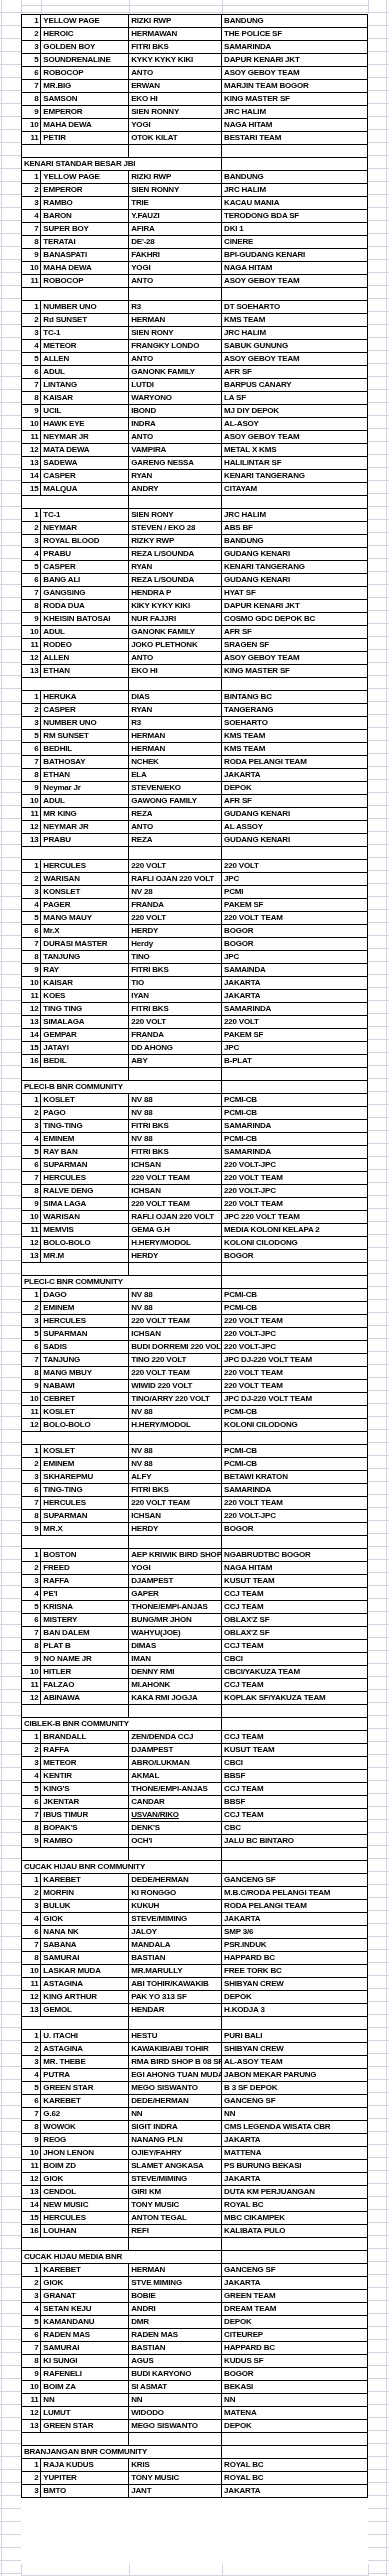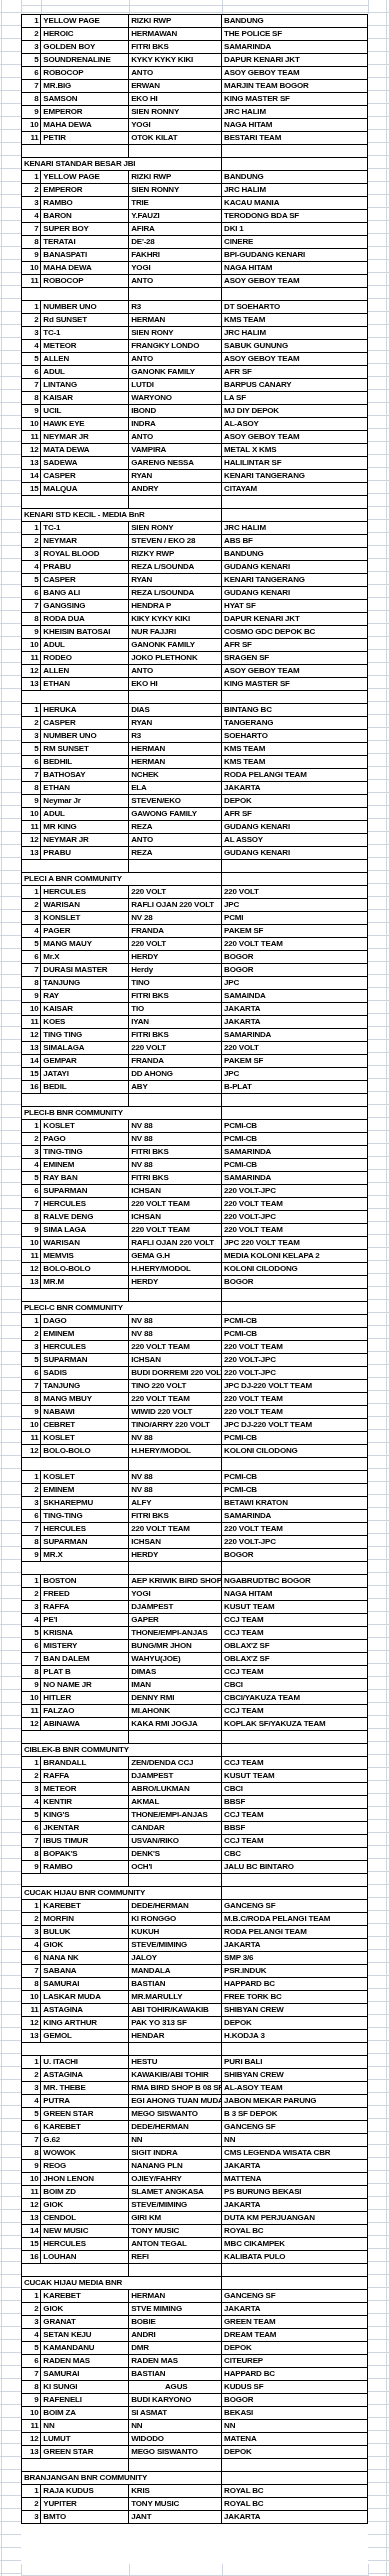--- a/index.html
+++ b/index.html
@@ -278,24 +278,20 @@
           <div class="c txt" style="width: 146px;">CITAYAM</div>
         </div>
         <div class="row">
           <div class="c first" style="width: 108px;"></div>
           <div class="c " style="width: 93px;"></div>
           <div class="c " style="width: 146px;"></div>
         </div>
       </div>
       <div>
         <div class="row">
-          <div class="c title first" style="width: 201px;">KENARI STD KECIL - MEDIA BnR</div>
-          <div class="c " style="width: 146px;"></div>
-        </div>
-        <div class="row">
           <div class="c num first" style="width: 20.5px;">1</div>
           <div class="c txt" style="width: 88px;">TC-1</div>
           <div class="c txt" style="width: 93px;">SIEN RONY</div>
           <div class="c txt" style="width: 146px;">JRC HALIM</div>
         </div>
         <div class="row">
           <div class="c num first" style="width: 20.5px;">2</div>
           <div class="c txt" style="width: 88px;">NEYMAR</div>
           <div class="c txt" style="width: 93px;">STEVEN / EKO 28</div>
           <div class="c txt" style="width: 146px;">ABS BF</div>
@@ -446,24 +442,20 @@
           <div class="c txt" style="width: 146px;">GUDANG KENARI</div>
         </div>
         <div class="row">
           <div class="c first" style="width: 108px;"></div>
           <div class="c " style="width: 93px;"></div>
           <div class="c " style="width: 146px;"></div>
         </div>
       </div>
       <div>
         <div class="row">
-          <div class="c title first" style="width: 201px;">PLECI A BNR COMMUNITY</div>
-          <div class="c " style="width: 146px;"></div>
-        </div>
-        <div class="row">
           <div class="c num first" style="width: 20.5px;">1</div>
           <div class="c txt" style="width: 88px;">HERCULES</div>
           <div class="c txt" style="width: 93px;">220 VOLT</div>
           <div class="c txt" style="width: 146px;">220 VOLT</div>
         </div>
         <div class="row">
           <div class="c num first" style="width: 20.5px;">2</div>
           <div class="c txt" style="width: 88px;">WARISAN</div>
           <div class="c txt" style="width: 93px;">RAFLI OJAN 220 VOLT</div>
           <div class="c txt" style="width: 146px;">JPC</div>
@@ -889,21 +881,21 @@
         </div>
         <div class="row">
           <div class="c num first" style="width: 20.5px;">6</div>
           <div class="c txt" style="width: 88px;">JKENTAR</div>
           <div class="c txt" style="width: 93px;">CANDAR</div>
           <div class="c txt" style="width: 146px;">BBSF</div>
         </div>
         <div class="row">
           <div class="c num first" style="width: 20.5px;">7</div>
           <div class="c txt" style="width: 88px;">IBUS TIMUR</div>
-          <div class="c txt" style="width: 93px;">USVAN/RIKO</div>
+          <div class="c txt" style="width: 93px; text-decoration: underline;">USVAN/RIKO</div>
           <div class="c txt" style="width: 146px;">CCJ TEAM</div>
         </div>
         <div class="row">
           <div class="c num first" style="width: 20.5px;">8</div>
           <div class="c txt" style="width: 88px;">BOPAK'S</div>
           <div class="c txt" style="width: 93px;">DENK'S</div>
           <div class="c txt" style="width: 146px;">CBC</div>
         </div>
         <div class="row">
           <div class="c num first" style="width: 20.5px;">9</div>
@@ -1140,21 +1132,21 @@
         </div>
         <div class="row">
           <div class="c num first" style="width: 20.5px;">7</div>
           <div class="c txt" style="width: 88px;">SAMURAI</div>
           <div class="c txt" style="width: 93px;">BASTIAN</div>
           <div class="c txt" style="width: 146px;">HAPPARD BC</div>
         </div>
         <div class="row">
           <div class="c num first" style="width: 20.5px;">8</div>
           <div class="c txt" style="width: 88px;">KI SUNGI</div>
-          <div class="c txt" style="width: 93px; text-align: center;">AGUS</div>
+          <div class="c txt" style="width: 93px;">AGUS</div>
           <div class="c txt" style="width: 146px;">KUDUS SF</div>
         </div>
         <div class="row">
           <div class="c num first" style="width: 20.5px;">9</div>
           <div class="c txt" style="width: 88px;">RAFENELI</div>
           <div class="c txt" style="width: 93px;">BUDI KARYONO</div>
           <div class="c txt" style="width: 146px;">BOGOR</div>
         </div>
         <div class="row">
           <div class="c num first" style="width: 20.5px;">10</div>

